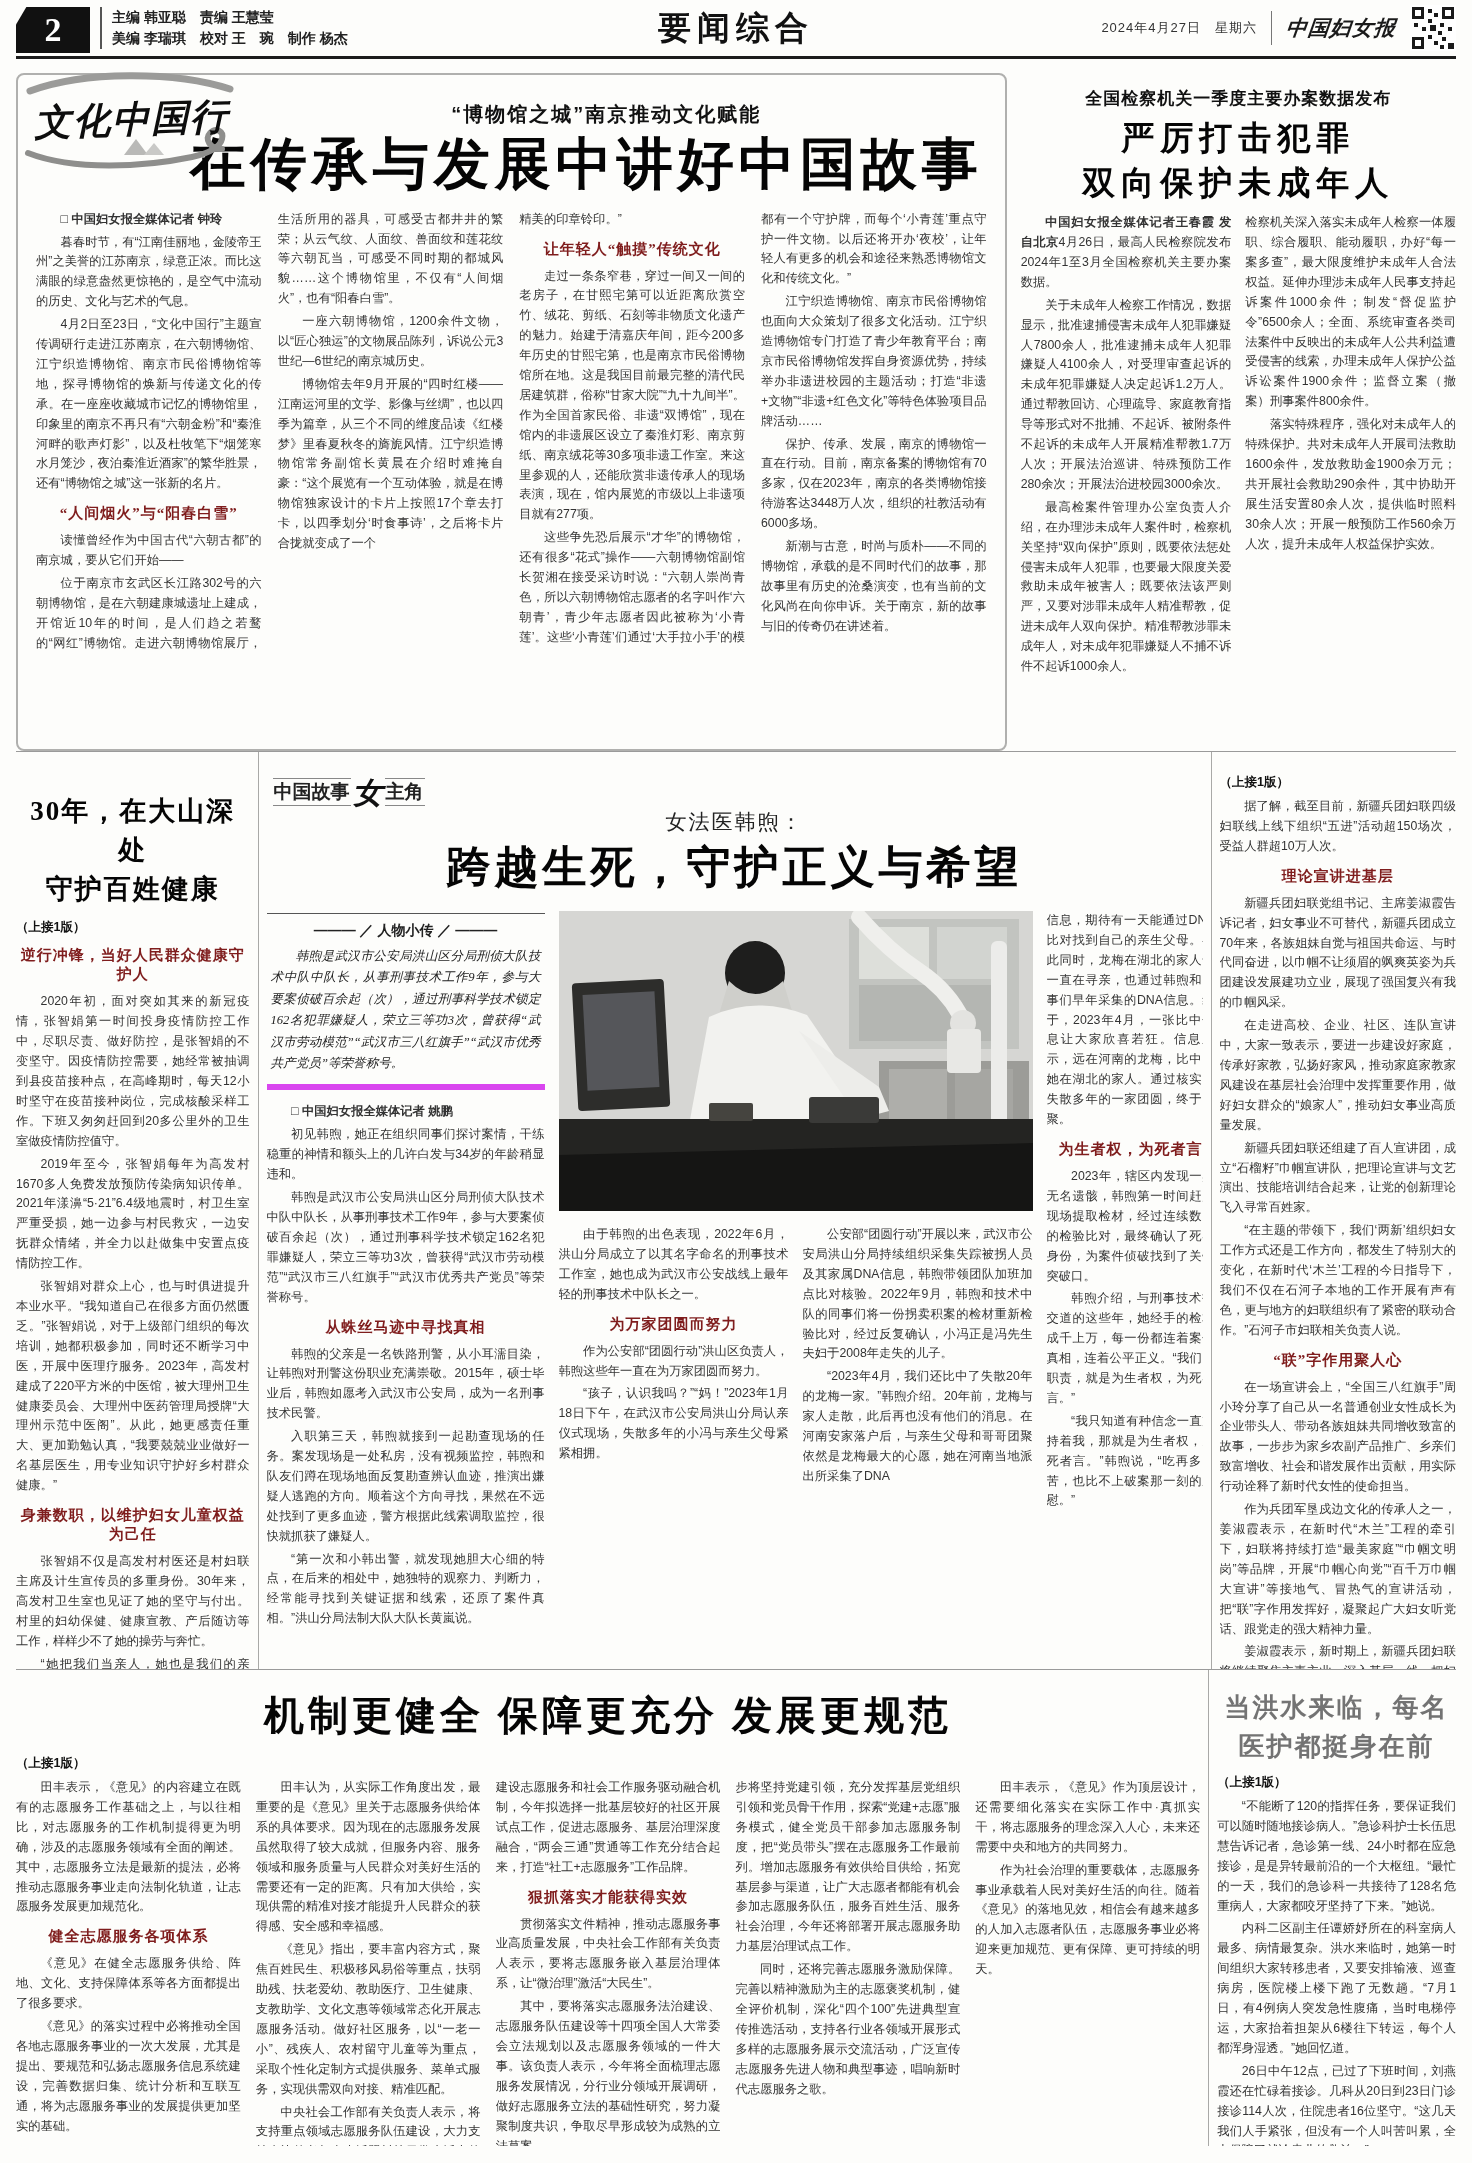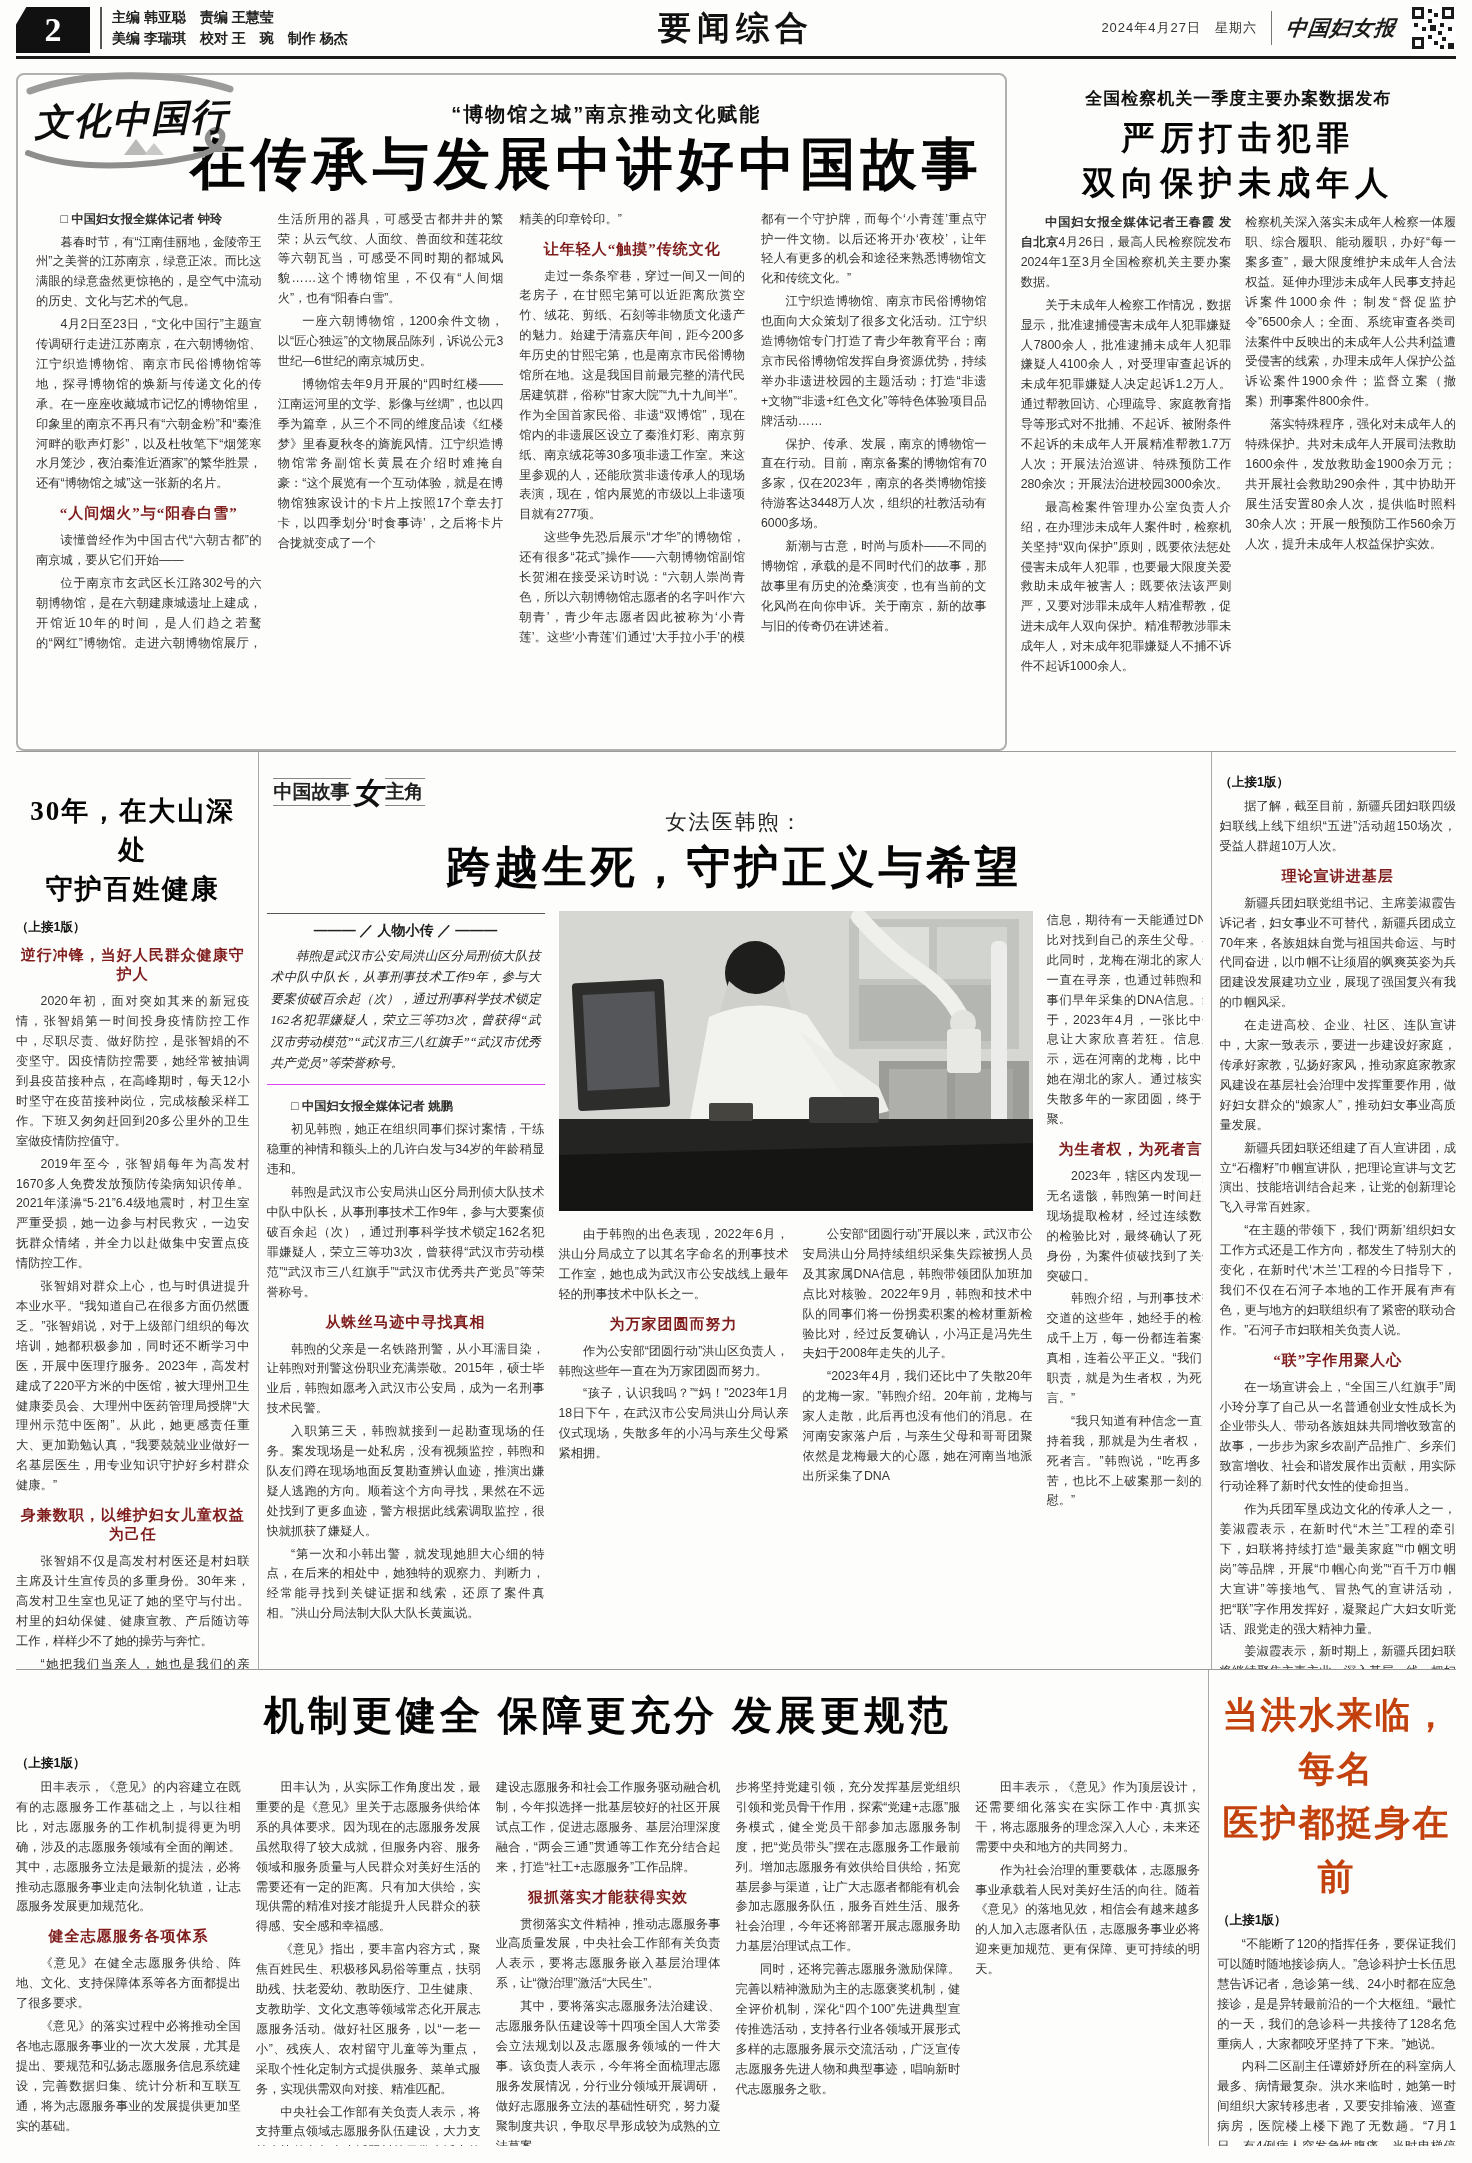--- a/index.html
+++ b/index.html
@@ -60,33 +60,33 @@
   .f-logo .nv{font-family:"Liberation Serif",serif;font-weight:900;font-style:italic;font-size:30px;color:#111;line-height:.9;}
   .f-kicker{text-align:center;font-size:21px;color:#222;margin:2px 0 2px;letter-spacing:2px;}
   .f-head{margin:2px 0 14px;text-align:center;font-size:44px;font-weight:900;color:#050505;
       font-family:"Liberation Serif",serif;letter-spacing:4px;}
   .f-grid{display:grid;grid-template-columns:278px 230px 230px 168px;gap:14px;}
   .f-colA{grid-column:1;grid-row:1 / span 2;overflow:hidden;height:716px;}
   .f-photo{grid-column:2 / span 2;grid-row:1;height:300px;background:#cfcfcd;overflow:hidden;}
   .f-colD{grid-column:4;grid-row:1 / span 2;overflow:hidden;height:716px;}
   .f-colB{grid-column:2;grid-row:2;overflow:hidden;height:402px;}
   .f-colC{grid-column:3;grid-row:2;overflow:hidden;height:402px;}
-  .bio{border-top:1px solid #555;border-bottom:1px solid #d946ef;padding:8px 4px 10px;margin:2px 0 12px;}
+  .bio{border-top:1px solid #555;border-bottom:6px solid #d946ef;padding:8px 4px 10px;margin:2px 0 12px;}
   .bio-title{text-align:center;font-size:14px;font-weight:bold;color:#222;margin-bottom:6px;}
   .bio p{font-family:"Liberation Serif",serif;font-style:italic;font-size:12.6px;line-height:1.7;
       text-align:justify;margin:0;text-indent:2em;color:#222;}
   .a5{width:240px;box-sizing:border-box;padding-top:16px;overflow:hidden;}
   
   .a6{width:1190px;box-sizing:border-box;padding-top:10px;}
   .a6-head{margin:8px 0 12px;text-align:center;font-size:40px;font-weight:900;color:#050505;
       font-family:"Liberation Serif",serif;letter-spacing:4px;}
   .cols5{display:flex;gap:15px;}
   .cols5 .col{flex:1;overflow:hidden;height:368px;}
   .a7{width:240px;box-sizing:border-box;padding-top:18px;overflow:hidden;}
-  .a7-head{margin:0 0 8px;text-align:center;font-size:36px;font-weight:900;color:#c2410c;
+  .a7-head{margin:0 0 8px;text-align:center;font-size:26px;font-weight:900;color:#737373;
       font-family:"Liberation Serif",serif;line-height:1.5;letter-spacing:2px;}
 </style>
 </head>
 <body>
 
 <div class="page">
 
   <header class="hdr">
     <div class="pnum">
       <span>2</span>

